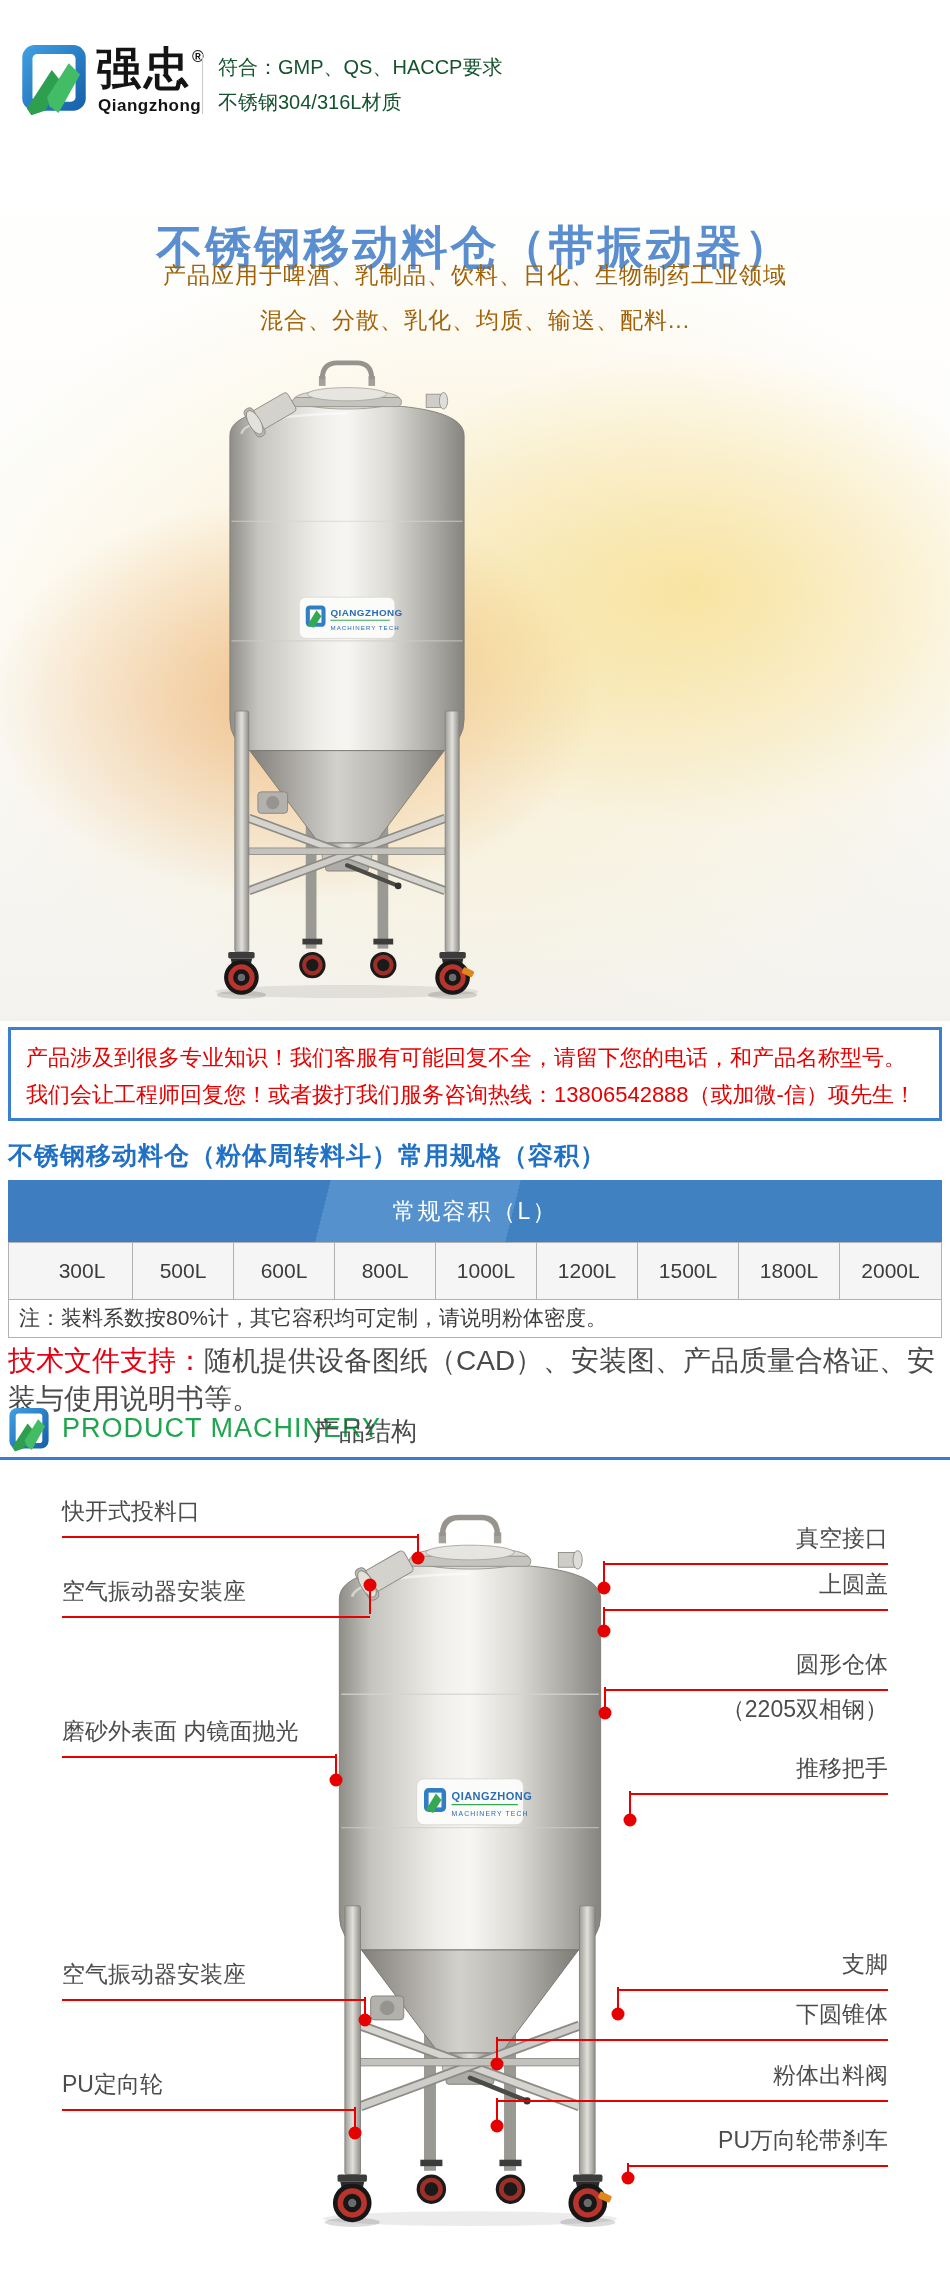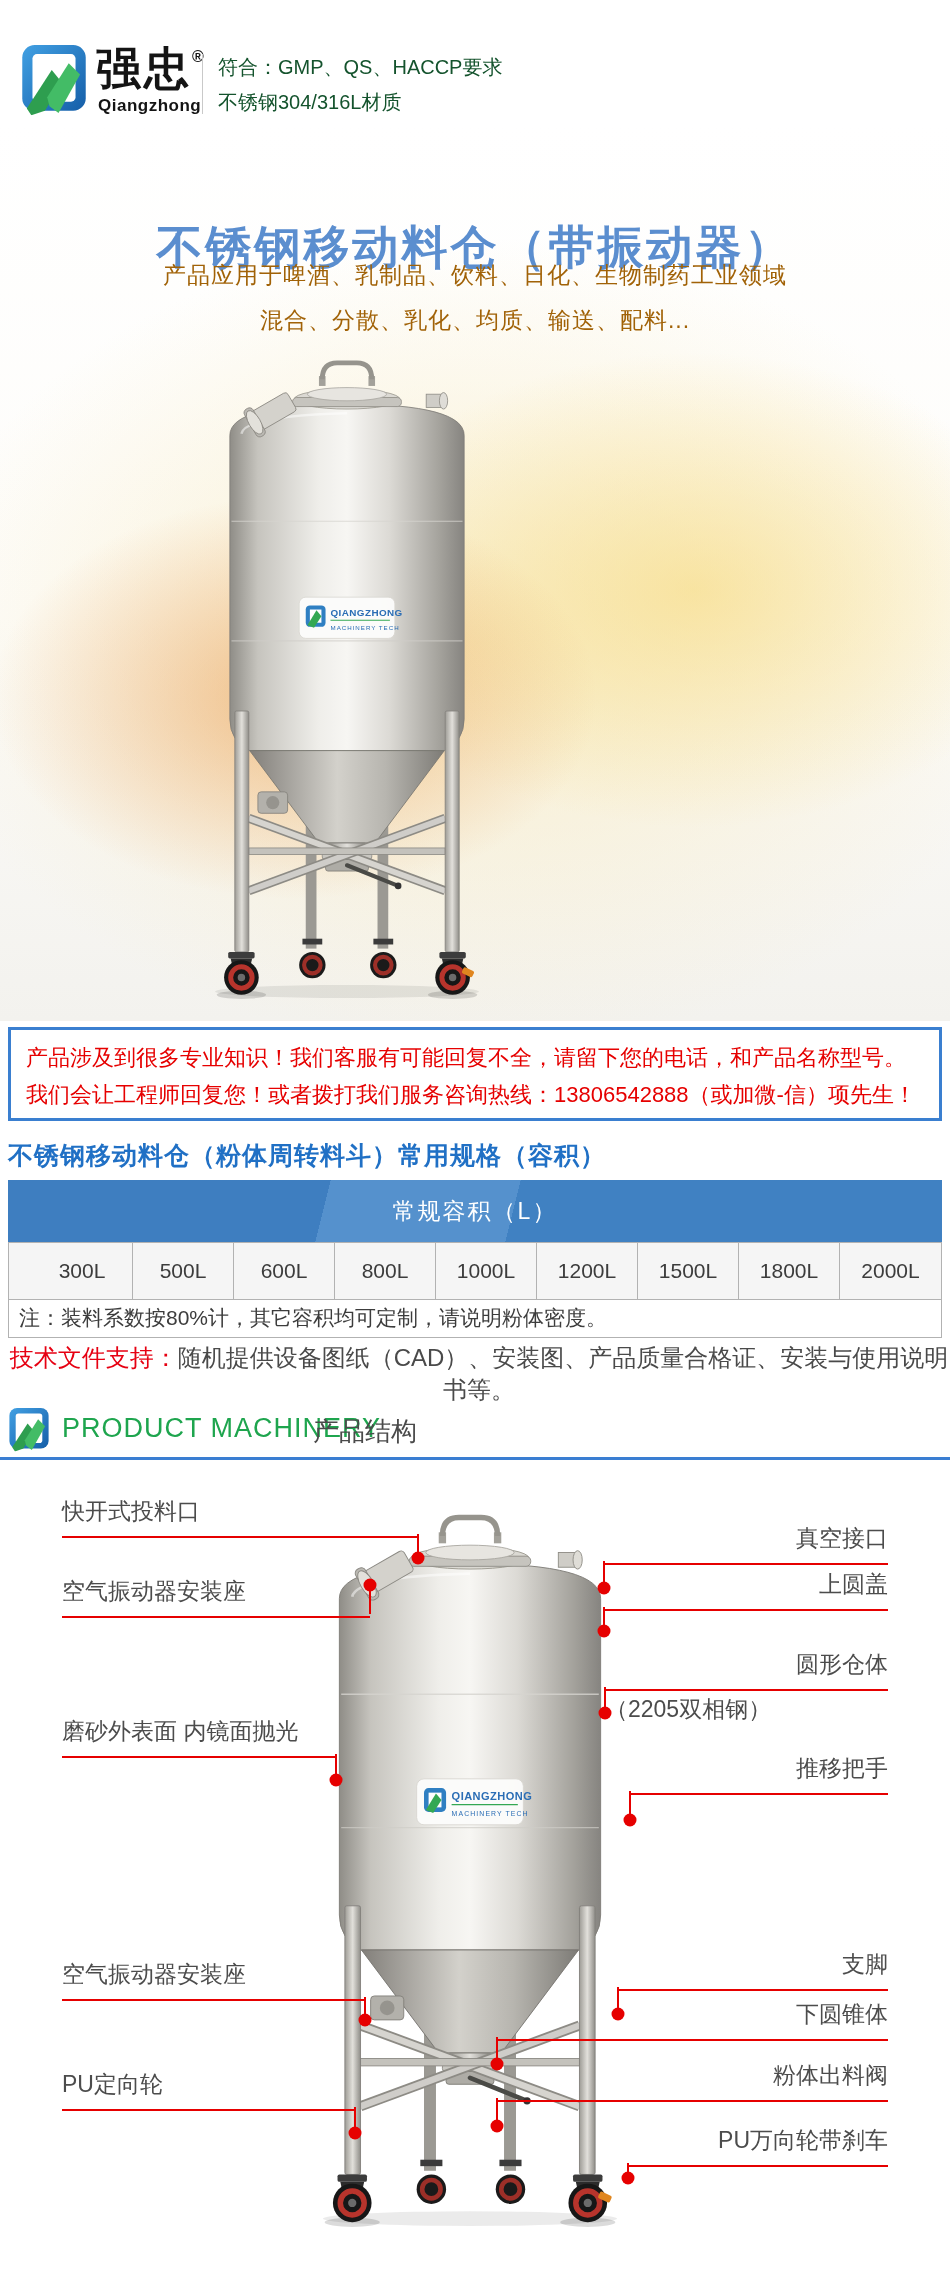--- a/index.html
+++ b/index.html
@@ -39,31 +39,31 @@
       color:#fff;font-size:23px;letter-spacing:2px;
       background:linear-gradient(104deg,#3e7ec0 0%,#3e7ec0 34%,#5automatic 0),#4081c2;
       background:linear-gradient(104deg,#3e7ec0 0%,#3e7ec0 34%,#5591cd 34%,#5591cd 54%,#4081c2 54%,#4081c2 100%);}
   .tbl-cells{position:absolute;left:8px;top:1234px;width:934px;height:58px;box-sizing:border-box;
       display:grid;grid-template-columns:repeat(9,1fr);border:1px solid #b2b2b2;background:#f5f5f5;padding-left:23px;}
   .tbl-cells span{display:block;line-height:56px;text-align:center;font-size:21px;color:#3c3c3c;border-right:1px solid #b2b2b2;}
   .tbl-cells span:last-child{border-right:none;}
   .tbl-note{position:absolute;left:8px;top:1292px;width:934px;height:38px;box-sizing:border-box;
       border:1px solid #b2b2b2;border-top:none;background:#fff;line-height:36px;padding-left:10px;
       font-size:21px;color:#3c3c3c;}
-  .support{position:absolute;left:8px;top:1334px;font-size:24px;color:#4a4a4a;text-align:center;}
+  .support{position:absolute;left:8px;top:1334px;font-size:28px;color:#4a4a4a;}
   .support .red{color:#e60012;}
 
   
   .sec-en{position:absolute;left:62px;top:1405px;font-size:27px;color:#1ea54e;letter-spacing:1px;font-weight:500;}
   .sec-cn{position:absolute;left:313px;top:1406px;font-size:26px;color:#4a4a4a;text-align:center;}
   .blue-line{position:absolute;left:0;top:1449px;width:950px;height:3px;background:#3a7ed2;}
 
   .co{position:absolute;border-bottom:2px solid #e60000;padding-bottom:9px;font-size:23px;color:#4c4c4c;white-space:nowrap;}
   .co.r{text-align:right;}
-  .co2{position:absolute;font-size:23px;color:#4c4c4c;white-space:nowrap;}
+  .co2{position:absolute;font-size:23px;color:#4c4c4c;white-space:nowrap;text-align:right;}
   .vseg{position:absolute;width:2px;background:#e60000;}
   .dot{position:absolute;width:13px;height:13px;border-radius:50%;background:#e60000;transform:translate(-50%,-50%);}
 
   .bottom-strip{position:absolute;left:0;top:2273px;width:950px;height:7px;background:#d9d9d9;}
 
   svg text{font-family:"Liberation Sans","DejaVu Sans",sans-serif;}
 </style>
 </head>
 <body>
 

